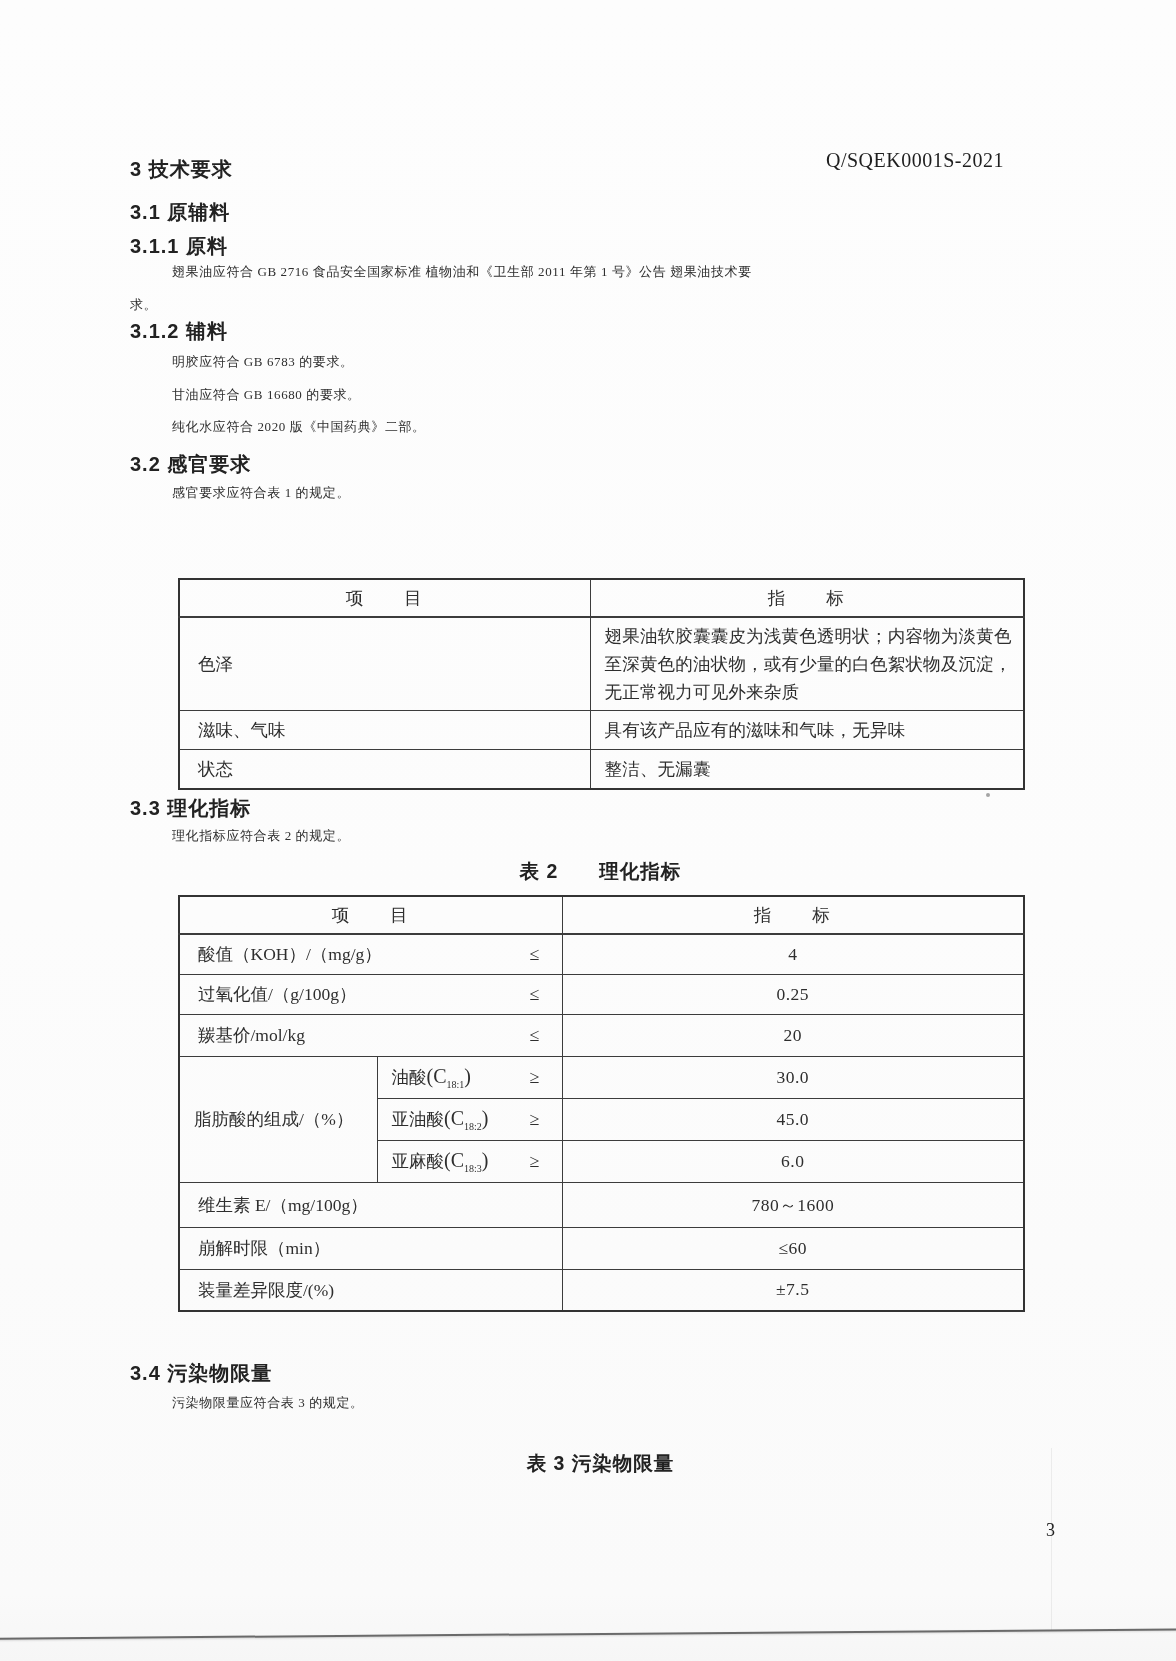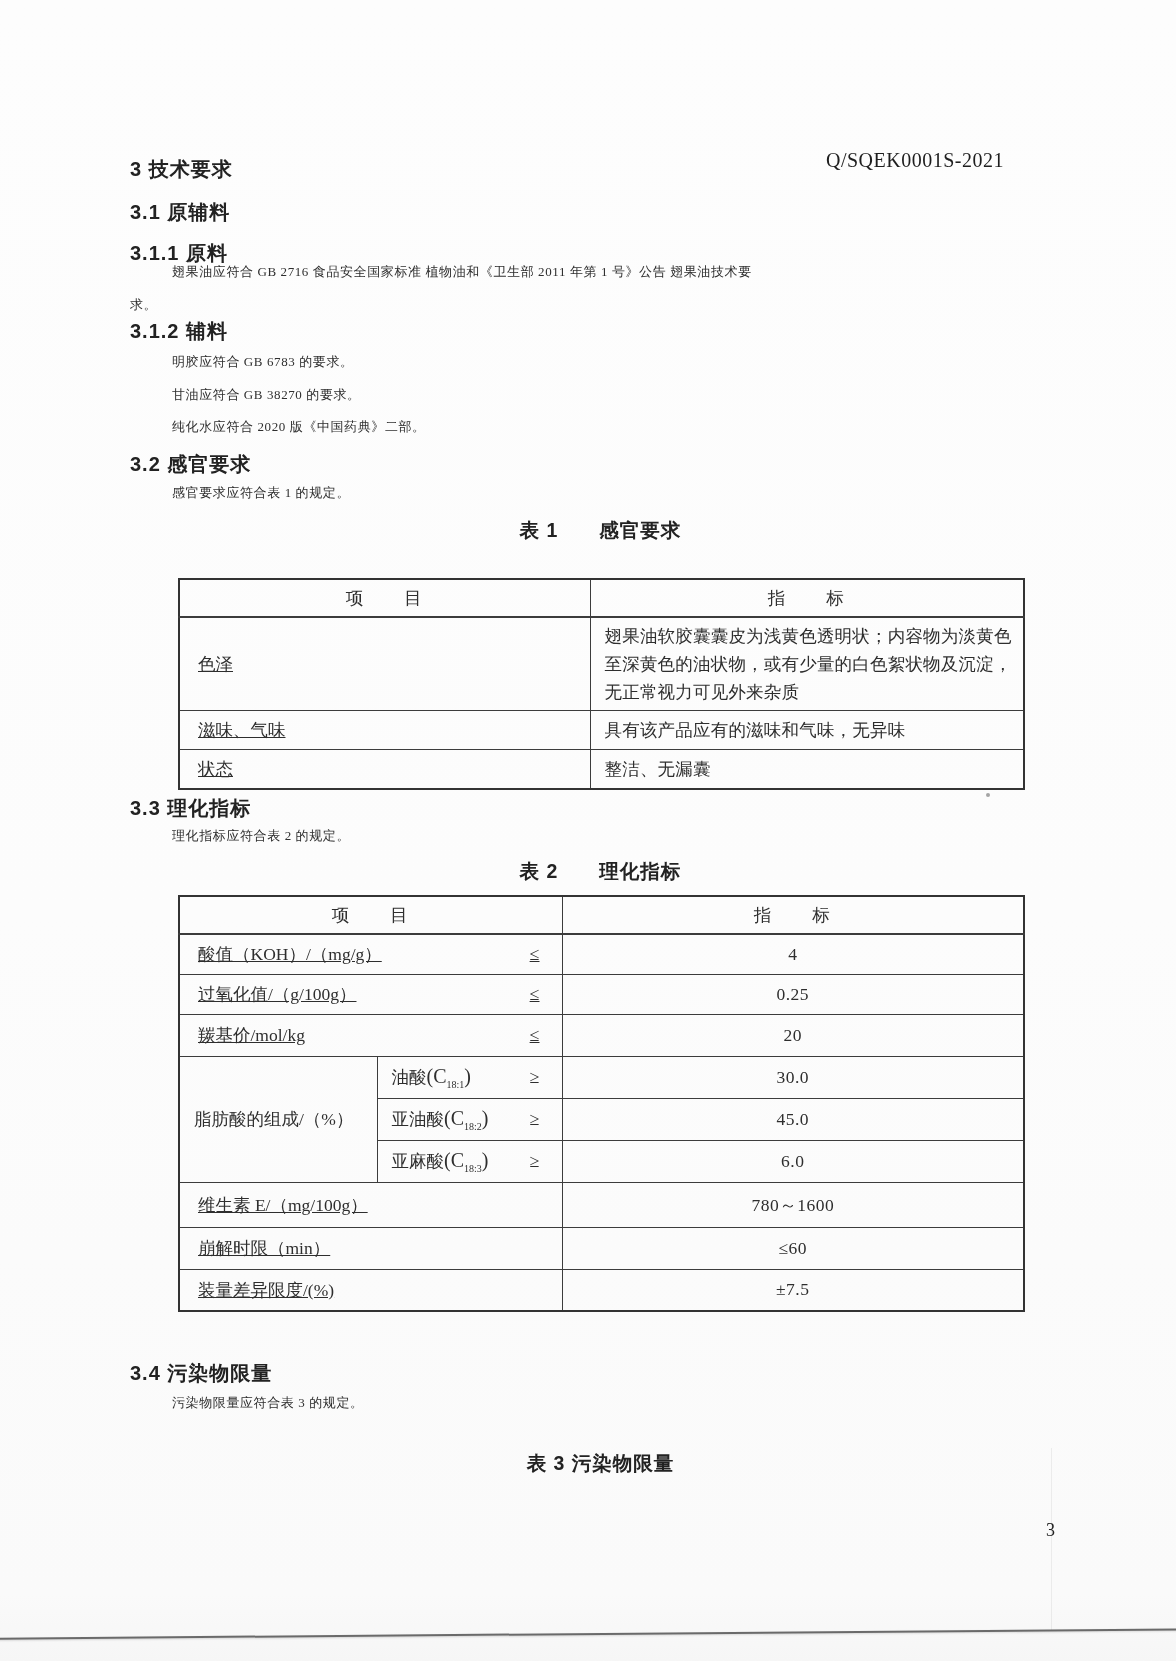--- a/index.html
+++ b/index.html
@@ -28,21 +28,21 @@
   .tbl-wrap{left:178px;width:800px;}
   table{border-collapse:collapse;table-layout:fixed;width:845px;}
   td{
     border:1px solid #3c3c3c;
     font-size:17.5px;color:#2e2e2e;
     vertical-align:middle;
     padding:0;overflow:hidden;
   }
   table{border:2px solid #333;}
   tr.th-row td{border-bottom-width:2px;text-align:center;letter-spacing:2px;}
-  td.item{padding-left:18px;text-decoration:underline;}
+  td.item{padding-left:18px;}
   td.ind{padding:4px 8px 4px 14px;line-height:28px;white-space:normal;letter-spacing:.2px;}
   td.val{text-align:center;letter-spacing:.5px;}
   .flexcell{display:flex;align-items:center;justify-content:space-between;height:100%;}
   .flexcell .lbl{padding-left:0;}
   .flexcell .op{padding-right:22px;font-size:18px;}
   td.sub-cell{padding-left:14px;}
   .formula{font-size:20px;}
   .formula sub{font-size:10px;letter-spacing:0;}
   .group-label{padding-left:14px;white-space:normal;}
   .page-num{font-size:18px;color:#222;}
@@ -56,34 +56,33 @@
 </style>
 </head>
 <body>
 
 <div class="page">
 
   <div class="abs doc-code">Q/SQEK0001S-2021</div>
 
   <div class="abs heading" style="top:156px">3 技术要求</div>
   <div class="abs heading" style="top:199px">3.1 原辅料</div>
-  <div class="abs heading" style="top:240px">3.1.1 原料</div>
+  <div class="abs heading" style="top:233px">3.1.1 原料</div>
 
   <div class="abs body-text" style="left:172px;top:263px">翅果油应符合 GB 2716 食品安全国家标准  植物油和《卫生部 2011 年第 1 号》公告  翅果油技术要</div>
   <div class="abs body-text" style="left:130px;top:296px">求。</div>
 
   <div class="abs heading" style="top:318px">3.1.2 辅料</div>
   <div class="abs body-text" style="left:172px;top:353px">明胶应符合 GB 6783 的要求。</div>
-  <div class="abs body-text" style="left:172px;top:386px">甘油应符合 GB 38270 的要求。</div>
+  <div class="abs body-text" style="left:172px;top:386px">甘油应符合 GB 16680 的要求。</div>
   <div class="abs body-text" style="left:172px;top:418px">纯化水应符合 2020 版《中国药典》二部。</div>
 
   <div class="abs heading" style="top:451px">3.2 感官要求</div>
   <div class="abs body-text" style="left:172px;top:484px">感官要求应符合表 1 的规定。</div>
 
-  <div class="abs caption" style="top:517px">表 1　　感官要求</div>
 
   <div class="abs tbl-wrap" style="top:578px">
     <table>
       <colgroup>
           <col style="width:411px">
           <col style="width:434px">
         </colgroup>
       <tbody>
           <tr class="th-row" style="height:38px">
         <td>项　　目</td>

